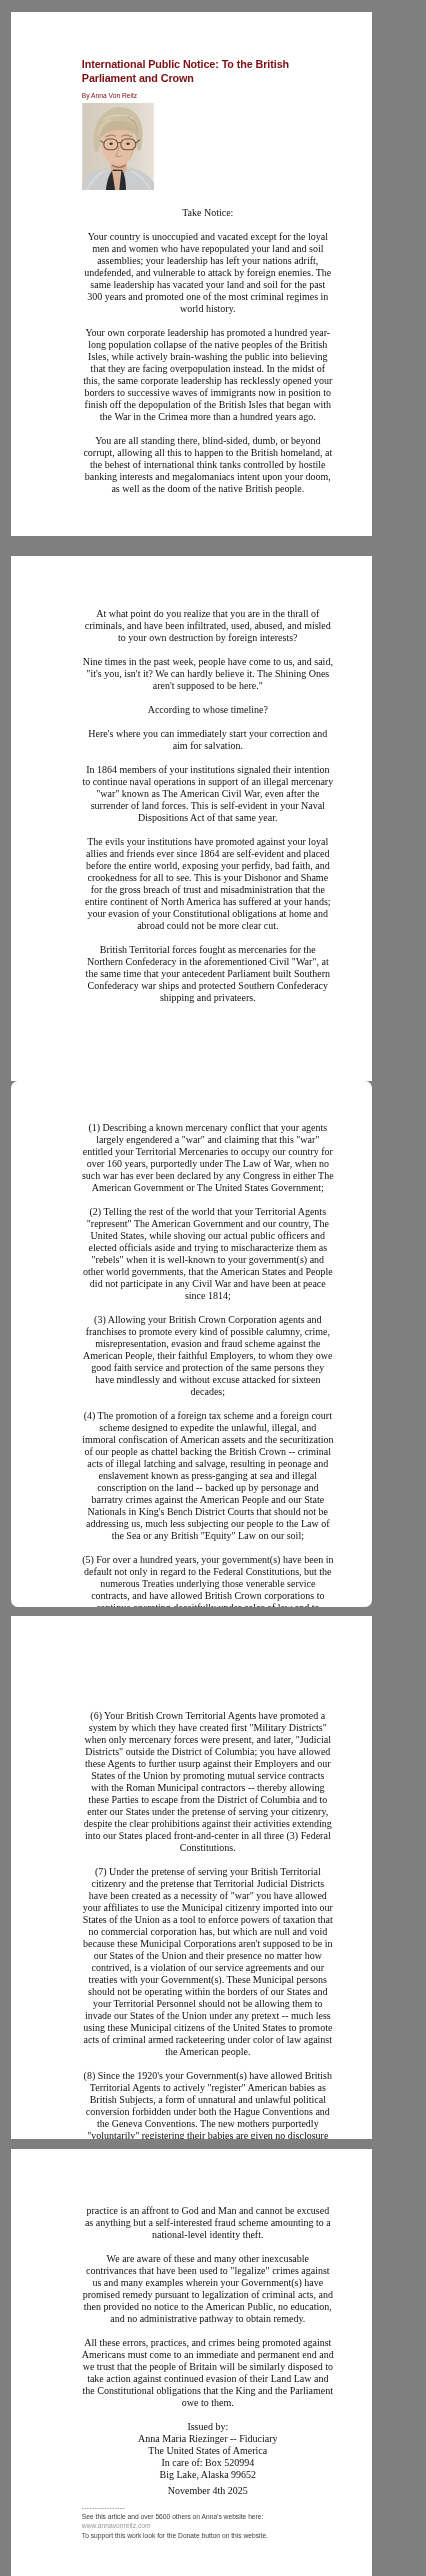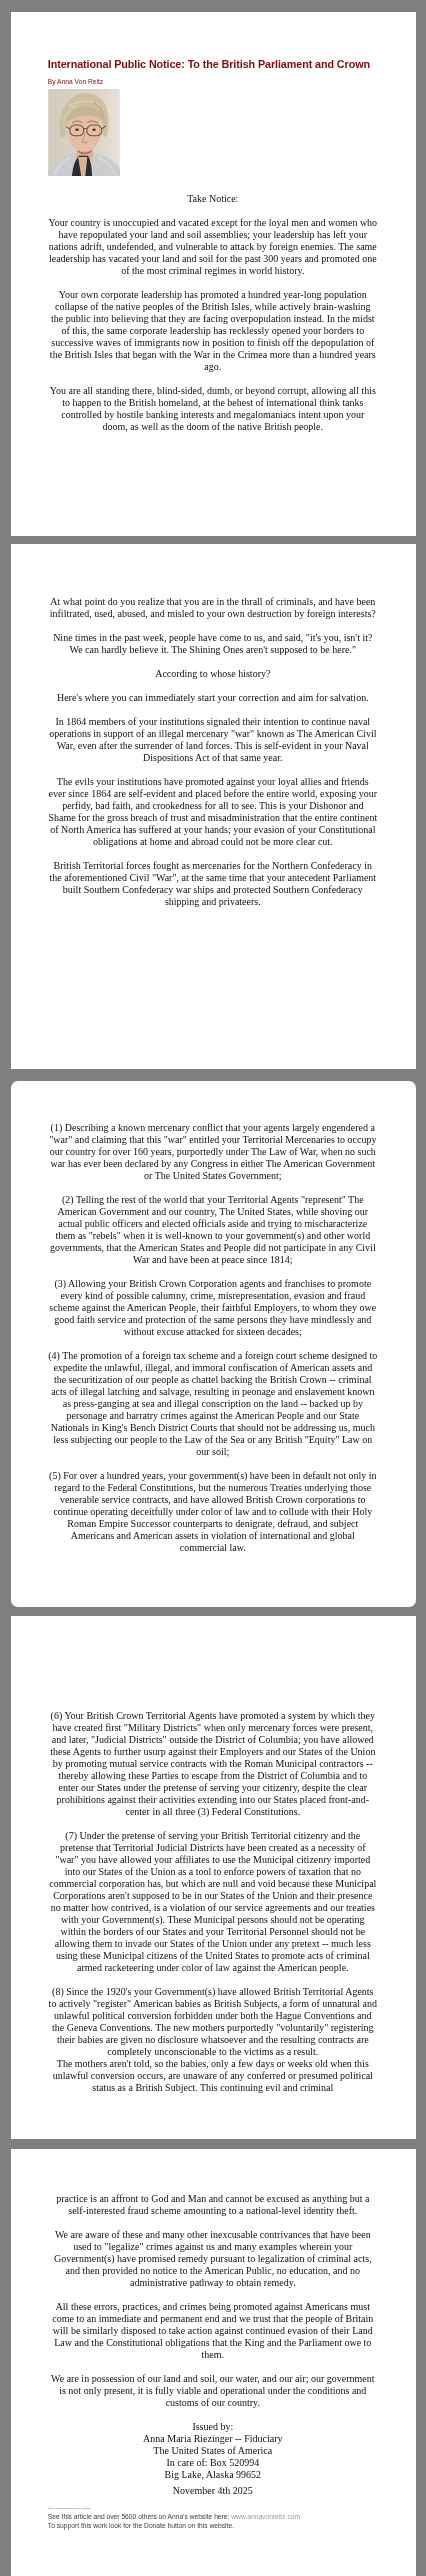--- a/index.html
+++ b/index.html
@@ -1,29 +1,29 @@
 <!DOCTYPE html>
 <html style="font-size:8.2px"><head>
 <meta charset="utf-8">
 <style>
   html,body{margin:0;padding:0;background:#7f7f7f;}
   body{width:427px;height:2694px;position:relative;font-family:"Liberation Sans",sans-serif;}
   .canvas{position:absolute;inset:0;background:#7f7f7f;}
-  .page{position:absolute;left:10.8px;width:405px;background:#fff;overflow:hidden;box-sizing:border-box;}
+  .page{position:absolute;left:10.8px;width:361px;background:#fff;overflow:hidden;box-sizing:border-box;padding-left:34px;}
   .page-1{top:12px;height:524px;}
-  .page-2{top:544px;height:525px;}
+  .page-2{top:556px;height:525px;}
   .page-3{top:1081px;height:526px;border-radius:7px;}
   .page-4{top:1616px;height:523px;}
   .page-5{top:2149px;height:528px;}
   .inner{padding:0 38px 0 37px;}
   .pad-1{padding-top:45px;}
   .pad-2{padding-top:52px;}
   .pad-3{padding-top:41px;}
   .pad-4{padding-top:54px;margin-top:40px;}
-  .pad-5{padding-top:44px;}
+  .pad-5{padding-top:44px;margin-top:12px;}
   h1.title{margin:0;font-size:10.8px;line-height:14.4px;font-weight:bold;
     color:#7d0e12;letter-spacing:-0.1px;font-family:"Liberation Sans",sans-serif;}
   .byline{margin-top:6.2px;font-size:6.7px;color:#7d0e12;font-family:"Liberation Sans",sans-serif;}
   .photo{margin-top:4.1px;width:72px;height:87px;display:block;}
   .content{margin:0;}
   .content.after-photo{margin-top:17px;}
   .content p{margin:12px 0 0 0;font-family:Liberation Serif, serif;
     font-size:10px;line-height:12px;color:#101010;text-align:center;}
   .content p:first-child{margin-top:0;}
   .content p.tight{margin-top:0;}
@@ -95,21 +95,21 @@
           <p>You are all standing there, blind-sided, dumb, or beyond corrupt, allowing all this to happen to the British homeland, at the behest of international think tanks controlled by hostile banking interests and megalomaniacs intent upon your doom, as well as the doom of the native British people.</p>
         </div>
     </div>
   </div>
 
   <div class="page page-2">
     <div class="inner pad-2">
       <div class="content">
           <p>At what point do you realize that you are in the thrall of criminals, and have been infiltrated, used, abused, and misled to your own destruction by foreign interests?</p>
           <p>Nine times in the past week, people have come to us, and said, "it's you, isn't it?  We can hardly believe it.  The Shining Ones aren't supposed to be here."</p>
-          <p>According to whose history?</p>
+          <p>According to whose timeline?</p>
           <p>Here's where you can immediately start your correction and aim for salvation.</p>
           <p>In 1864 members of your institutions signaled their intention to continue naval operations in support of an illegal mercenary "war" known as The American Civil War, even after the surrender of land forces.  This is self-evident in your Naval Dispositions Act of that same year.</p>
           <p>The evils your institutions have promoted against your loyal allies and friends ever since 1864 are self-evident and placed before the entire world, exposing your perfidy, bad faith, and crookedness for all to see.  This is your Dishonor and Shame for the gross breach of trust and misadministration that the entire continent of North America has suffered at your hands; your evasion of your Constitutional obligations at home and abroad could not be more clear cut.</p>
           <p>British Territorial forces fought as mercenaries for the Northern Confederacy in the aforementioned Civil "War", at the same time that your antecedent Parliament built Southern Confederacy war ships and protected Southern Confederacy shipping and privateers.</p>
         </div>
     </div>
   </div>
 
   <div class="page page-3">
     <div class="inner pad-3">
@@ -133,21 +133,20 @@
         </div>
     </div>
   </div>
 
   <div class="page page-5">
     <div class="inner pad-5">
       <div class="content">
           <p>practice is an affront to God and Man and cannot be excused as anything but a self-interested fraud scheme amounting to a national-level identity theft.</p>
           <p>We are aware of these and many other inexcusable contrivances that have been used to "legalize" crimes against us and many examples wherein your Government(s) have promised remedy pursuant to legalization of criminal acts, and then provided no notice to the American Public, no education, and no administrative pathway to obtain remedy.</p>
           <p>All these errors, practices, and crimes being promoted against Americans must come to an immediate and permanent end and we trust that the people of Britain will be similarly disposed to take action against continued evasion of their Land Law and the Constitutional obligations that the King and the Parliament owe to them.</p>
-          <p>We are in possession of our land and soil, our water, and our air; our government is not only present, it is fully viable and operational under the conditions and customs of our country.</p>
           <p>Issued by:</p>
           <p class="tight">Anna Maria Riezinger -- Fiduciary</p>
           <p class="tight">The United States of America</p>
           <p class="tight">In care of: Box 520994</p>
           <p class="tight">Big Lake, Alaska 99652</p>
           <p class="small-gap">November 4th 2025</p>
         </div>
       <div class="footer">
         <div class="divider">-----------------</div>
         <div class="fline"><span>See this article and over 5600 others on Anna's website here: </span><span class="url">www.annavonreitz.com</span></div>

